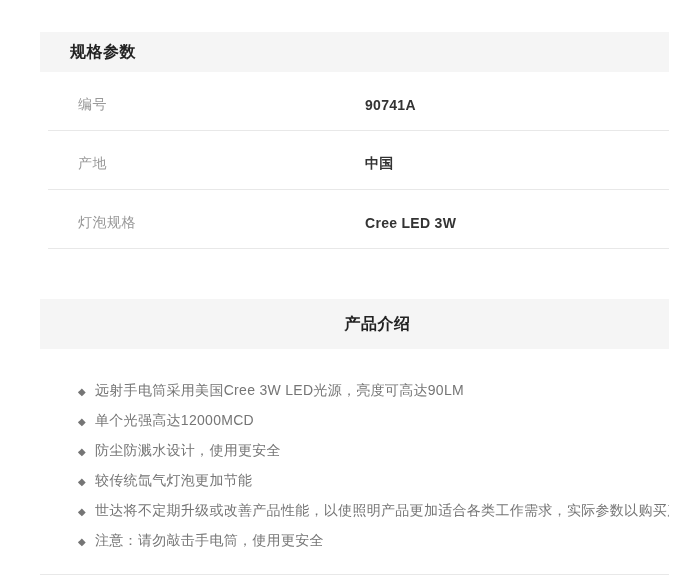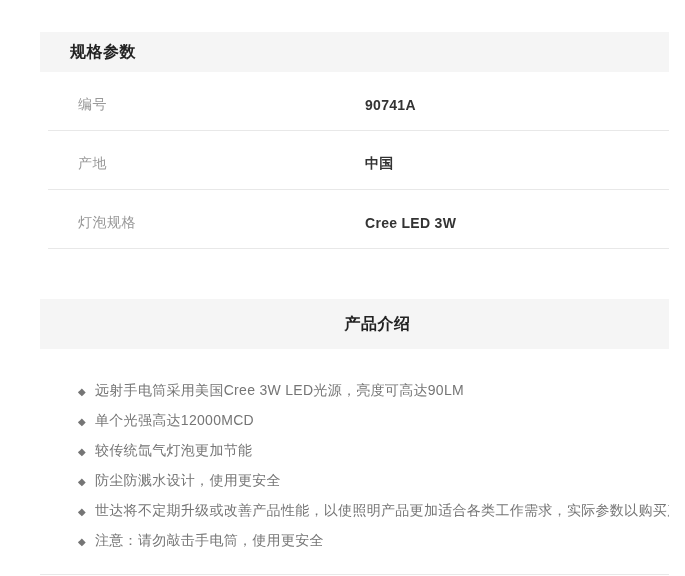--- a/index.html
+++ b/index.html
@@ -101,24 +101,24 @@
     </div>
 
     <ul class="bullets">
       <li>
         <span class="diamond">◆</span><span>远射手电筒采用美国Cree 3W LED光源，亮度可高达90LM</span>
       </li>
       <li>
         <span class="diamond">◆</span><span>单个光强高达12000MCD</span>
       </li>
       <li>
-        <span class="diamond">◆</span><span>较传统氙气灯泡更加节能</span>
+        <span class="diamond">◆</span><span>防尘防溅水设计，使用更安全</span>
       </li>
       <li>
-        <span class="diamond">◆</span><span>防尘防溅水设计，使用更安全</span>
+        <span class="diamond">◆</span><span>较传统氙气灯泡更加节能</span>
       </li>
       <li>
         <span class="diamond">◆</span><span>世达将不定期升级或改善产品性能，以使照明产品更加适合各类工作需求，实际参数以购买产品包装上为准</span>
       </li>
       <li>
         <span class="diamond">◆</span><span>注意：请勿敲击手电筒，使用更安全</span>
       </li>
     </ul>
 
     <div class="bottom-divider"></div>

